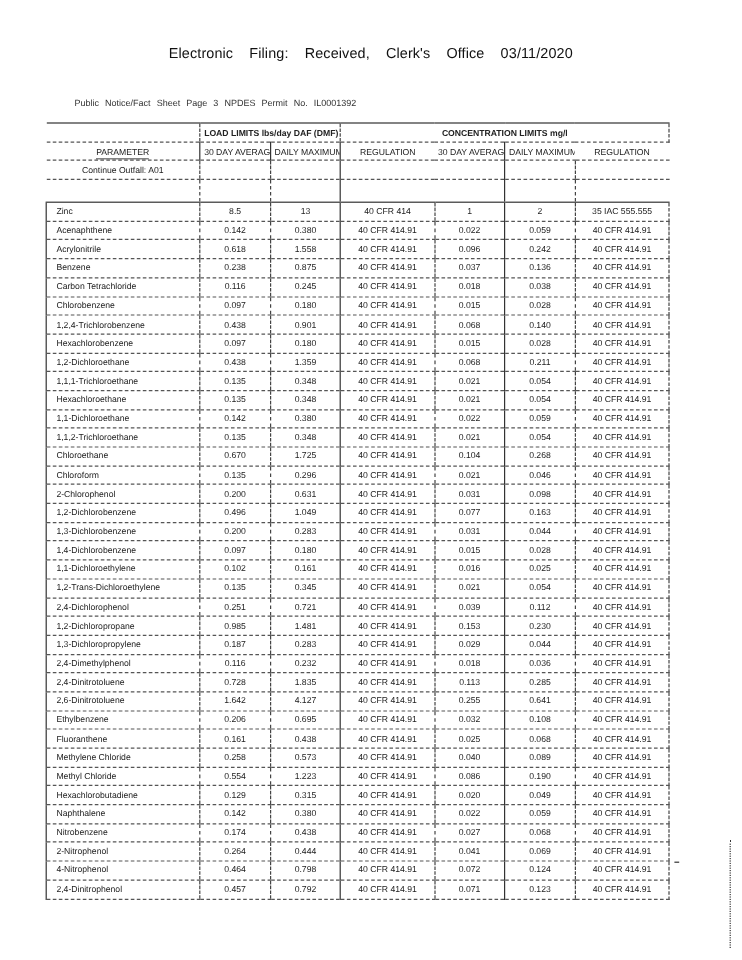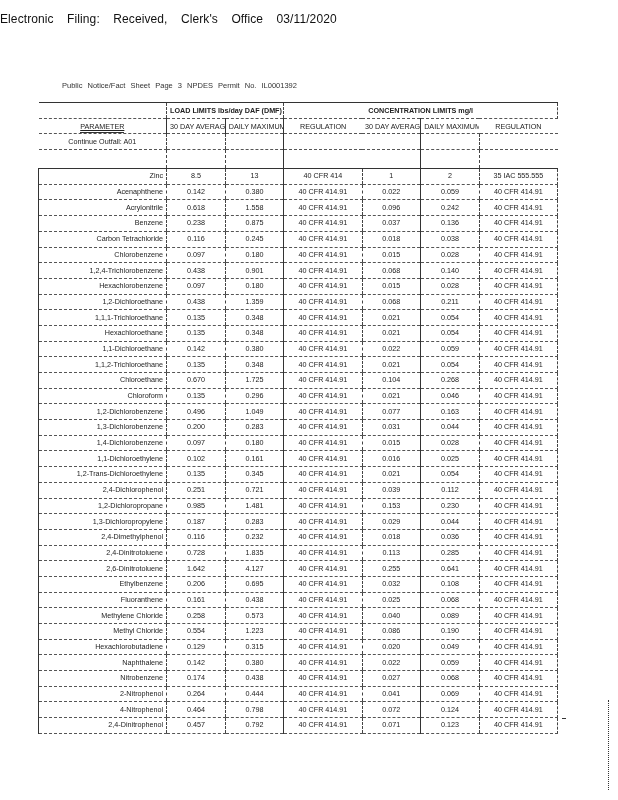--- a/index.html
+++ b/index.html
@@ -1,21 +1,21 @@
 <!DOCTYPE html>
 <html><head>
 <meta charset="utf-8">
 <style>
   html, body { margin: 0; padding: 0; background: #ffffff; }
   body {
     width: 618px; height: 800px; position: relative; overflow: hidden;
     font-family: "Liberation Sans", sans-serif; color: #111;
   }
   .stamp {
-    position: absolute; top: 12px; left: 0; width: 618px; text-align: left;
+    position: absolute; top: 37px; left: 0; width: 618px; text-align: center;
     font-size: 12px; word-spacing: 10px; letter-spacing: 0.1px; color: #111;
   }
   .subhead {
     position: absolute; top: 81px; left: 46px;
     font-size: 7.5px; color: #333; word-spacing: 3px; padding-left: 16px;
   }
   table.fact {
     position: absolute; top: 102px; left: 38px;
     width: 520px; border-collapse: collapse; table-layout: fixed;
     font-size: 7.2px; color: #222;
@@ -26,25 +26,25 @@
   }
   table.fact th { text-align: center; line-height: 9px; vertical-align: middle; }
   .c-param { width: 118px; text-align: left; }
   .c-num { width: 54px; text-align: center; }
   .c-reg { width: 72px; text-align: center; }
   .vl { border-left: 1px solid #333; }
   .vl-d { border-left: 1px dashed #444; }
   .vr { border-right: 1px dashed #444; }
   th.group { height: 26px; }
   th.sub { height: 28px; }
-  th.param-head { text-align: left; vertical-align: bottom; padding-bottom: 2px; text-decoration: underline; }
+  th.param-head { text-align: left; vertical-align: bottom; padding-bottom: 2px; }
   th.param-head span { border-bottom: 1px solid #333; padding-bottom: 1px; }
   td.outfall { text-align: center; padding-left: 8px; height: 14px; border-bottom: 1px dashed #777; }
   tr.spacer td { height: 18px; border-bottom: 1px solid #333; }
-  table.fact tbody tr.data td.c-param { padding-left: 8px; border-left: 1px solid #333; text-align: right; }
+  table.fact tbody tr.data td.c-param { padding-left: 8px; border-left: 1px solid #333; }
   table.fact .topline th { border-top: 1px solid #333; font-weight: bold; }
   .margin-marks {
     position: absolute; left: 608px; top: 700px; width: 1px; height: 90px;
     border-left: 1px dotted #333;
   }
   .tick-mark { position: absolute; left: 562px; top: 718px; width: 4px; height: 1px; background: #333; }
 </style>
 </head>
 <body>
 
@@ -225,20 +225,29 @@
       <tr class="data">
         <td class="c-param">Chloroform</td>
         <td class="c-num vl-d">0.135</td>
         <td class="c-num vl-d">0.296</td>
         <td class="c-reg vl">40 CFR 414.91</td>
         <td class="c-num vl-d">0.021</td>
         <td class="c-num vl">0.046</td>
         <td class="c-reg vl-d vr">40 CFR 414.91</td>
       </tr>
       <tr class="data">
+        <td class="c-param">2-Chlorophenol</td>
+        <td class="c-num vl-d">0.200</td>
+        <td class="c-num vl-d">0.631</td>
+        <td class="c-reg vl">40 CFR 414.91</td>
+        <td class="c-num vl-d">0.031</td>
+        <td class="c-num vl">0.098</td>
+        <td class="c-reg vl-d vr">40 CFR 414.91</td>
+      </tr>
+      <tr class="data">
         <td class="c-param">1,2-Dichlorobenzene</td>
         <td class="c-num vl-d">0.496</td>
         <td class="c-num vl-d">1.049</td>
         <td class="c-reg vl">40 CFR 414.91</td>
         <td class="c-num vl-d">0.077</td>
         <td class="c-num vl">0.163</td>
         <td class="c-reg vl-d vr">40 CFR 414.91</td>
       </tr>
       <tr class="data">
         <td class="c-param">1,3-Dichlorobenzene</td>

